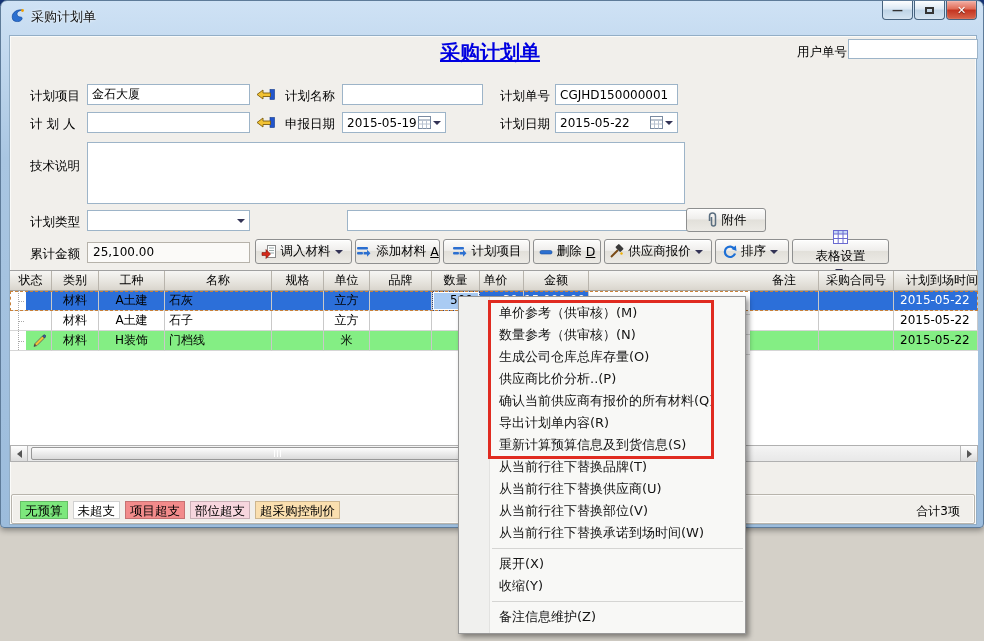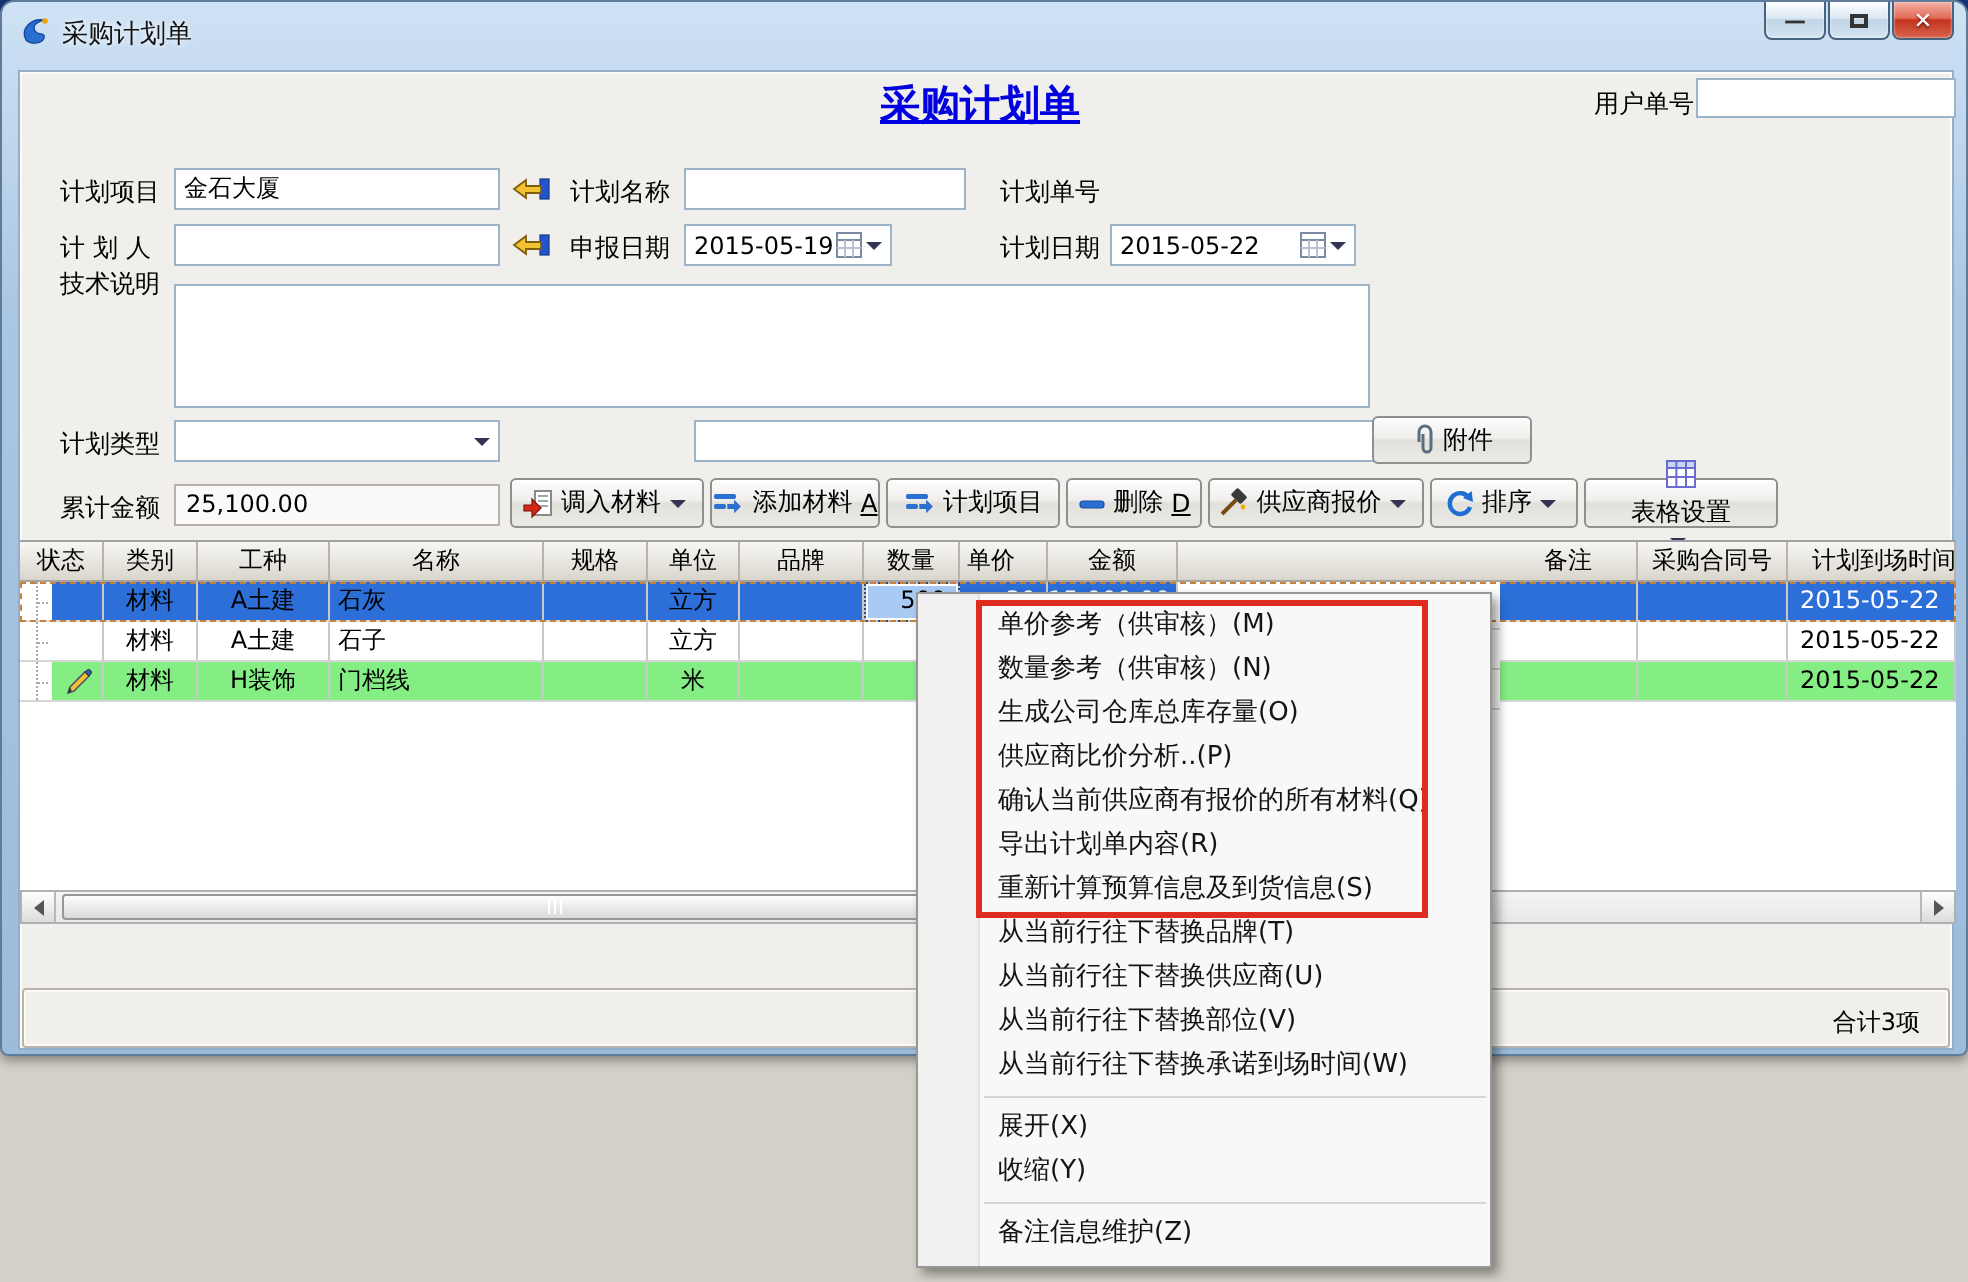--- a/index.html
+++ b/index.html
@@ -158,20 +158,21 @@
       <input class="tb" style="position: absolute; left: 77px; top: 48px; width: 163px; height: 21px;" value="金石大厦">
       <span class="hand-ic" style="left:246px; top:51px;">
         <svg width="20" height="15" viewBox="0 0 20 15">
             <rect x="14" y="2.5" width="4.5" height="10" fill="#2255cc" stroke="#123a88" stroke-width="0.6"></rect>
             <path d="M1 7.5 L7 3 V6 H14.5 V9.5 H7 V12 Z" fill="#f2c233" stroke="#7e5d0d" stroke-width="0.9"></path>
           </svg>
       </span>
       <span class="lbl" style="left:275px; top:52px;">计划名称</span>
       <input class="tb" style="position: absolute; left: 332px; top: 48px; width: 141px; height: 21px;" value="">
       <span class="lbl" style="left:490px; top:52px;">计划单号</span>
+      <input class="tb" style="position: absolute; left: 545px; top: 48px; width: 123px; height: 21px;" value="CGJHD150000001">
 
       <span class="lbl" style="left:20px; top:80px;">计 划 人</span>
       <input class="tb" style="position: absolute; left: 77px; top: 76px; width: 163px; height: 21px;" value="">
       <span class="hand-ic" style="left:246px; top:79px;">
         <svg width="20" height="15" viewBox="0 0 20 15">
             <rect x="14" y="2.5" width="4.5" height="10" fill="#2255cc" stroke="#123a88" stroke-width="0.6"></rect>
             <path d="M1 7.5 L7 3 V6 H14.5 V9.5 H7 V12 Z" fill="#f2c233" stroke="#7e5d0d" stroke-width="0.9"></path>
           </svg>
       </span>
       <span class="lbl" style="left:275px; top:80px;">申报日期</span>
@@ -196,21 +197,21 @@
               <rect x="0.5" y="0.5" width="12" height="12" fill="#fff" stroke="#7a8aa0"></rect>
               <line x1="0.5" y1="4" x2="12.5" y2="4" stroke="#7a8aa0"></line>
               <line x1="4.5" y1="4" x2="4.5" y2="12.5" stroke="#b8c2d0"></line>
               <line x1="8.5" y1="4" x2="8.5" y2="12.5" stroke="#b8c2d0"></line>
               <line x1="0.5" y1="8" x2="12.5" y2="8" stroke="#b8c2d0"></line>
             </svg>
         </span>
         <span class="arr"></span>
       </div>
 
-      <span class="lbl" style="left:20px; top:98px;">技术说明</span>
+      <span class="lbl" style="left:20px; top:122px;">技术说明</span>
       <textarea class="tech" style=""></textarea>
 
       <span class="lbl" style="left:20px; top:178px;">计划类型</span>
       <div class="selbox" style="left:77px; top:174px; width:163px;">
         <span class="sval"></span>
         <span class="arr"></span>
       </div>
       <span class="lbl wide-label" style="left:275px; top:178px;">备 注</span>
       <input class="tb" style="position: absolute; left: 337px; top: 174px; width: 344px; height: 21px;" value="">
       <div class="btn attach-btn">
@@ -401,20 +402,27 @@
             <i></i>
             <i></i>
             <i></i>
           </div>
         <div class="sarrow right">
             <span class="tri-r"></span>
           </div>
       </div>
 
       <div class="statusbar">
+        <div class="legend">
+          <span class="chip" style="background: rgb(125, 232, 125);">无预算</span>
+          <span class="chip" style="background: rgb(255, 255, 255);">未超支</span>
+          <span class="chip" style="background: rgb(242, 139, 139);">项目超支</span>
+          <span class="chip" style="background: rgb(247, 214, 222);">部位超支</span>
+          <span class="chip" style="background: rgb(250, 223, 175);">超采购控制价</span>
+        </div>
 
         <span class="total-items">合计3项</span>
       </div>
 
     </div>
   </div>
 
   <div class="cmenu">
     <div class="mitem">单价参考（供审核）(M)</div>
     <div class="mitem">数量参考（供审核）(N)</div>

